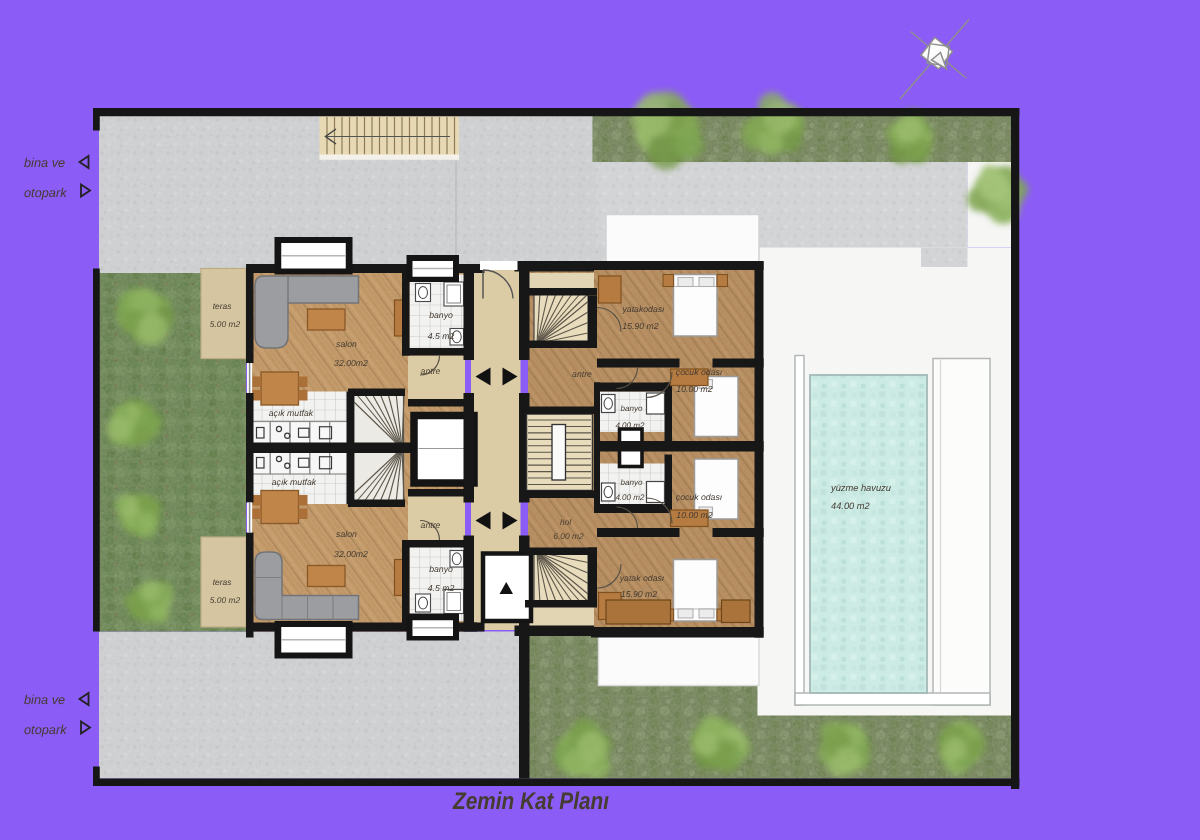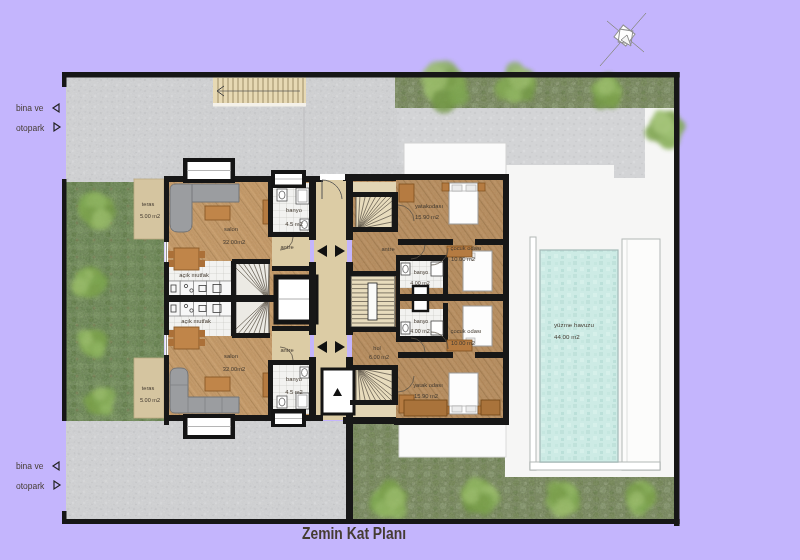--- a/index.html
+++ b/index.html
@@ -1,17 +1,17 @@
 <!DOCTYPE html>
 <html><head>
 <meta charset="utf-8">
 <style>
 html,body{margin:0;padding:0;background:#fff;}
-#page{position:relative;width:800px;height:560px;background:#c4b5fd;overflow:hidden;
-font-family:"Liberation Sans", sans-serif;}
+#page{position:relative;width:800px;height:560px;background:#8b5cf6;overflow:hidden;
+font-family:"Liberation Sans", sans-serif;font-style:italic;}
 svg{position:absolute;top:0;left:0;}
 .lbl{font-family:"Liberation Sans", sans-serif;fill:#453c32;}
 </style>
 </head>
 <body>
 <div id="page">
 <svg width="800" height="560" viewBox="0 0 800 560">
 <defs>
 <pattern id="spk" width="11" height="11" patternUnits="userSpaceOnUse">
   <rect width="11" height="11" fill="#d3d4d6"></rect>

